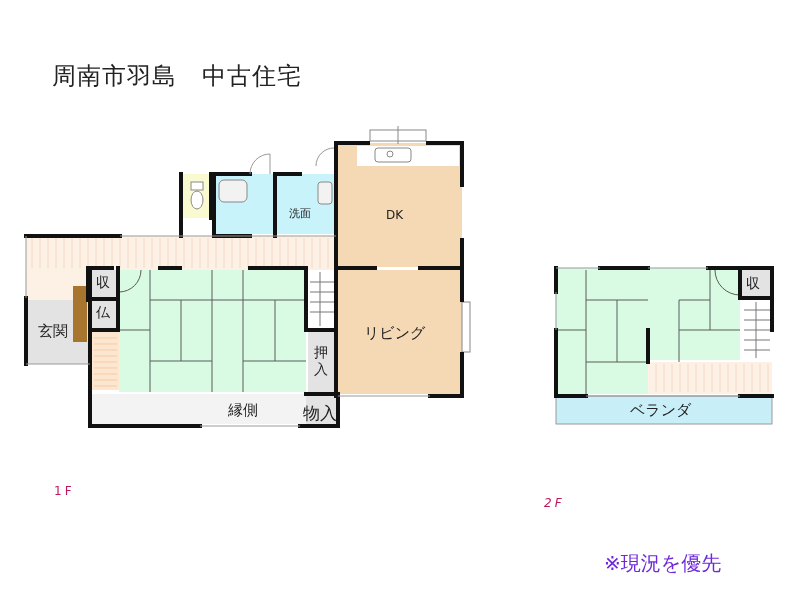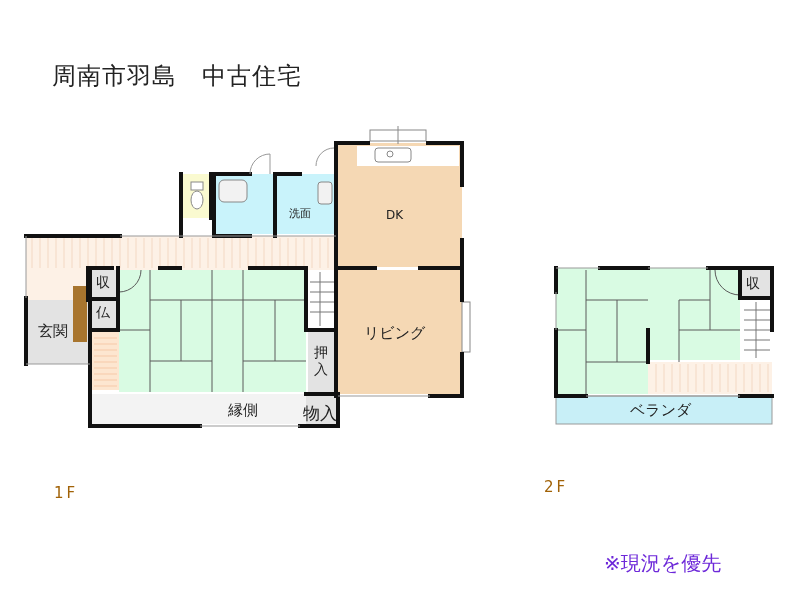--- a/index.html
+++ b/index.html
@@ -1,19 +1,19 @@
 <!DOCTYPE html>
 <html><head>
 <meta charset="utf-8">
 <style>
   html, body { margin:0; padding:0; background:#ffffff; }
   body { width:800px; height:600px; position:relative; overflow:hidden;
          font-family: "DejaVu Sans", "Liberation Sans", sans-serif; color:#222; }
   .title { position:absolute; left:52px; top:60px; font-size:24px; letter-spacing:1px; white-space:pre; }
-  .floor-label { position:absolute; font-size:15px; letter-spacing:3px; color:#a16207; }
+  .floor-label { position:absolute; font-size:12px; letter-spacing:3px; color:#be185d; }
   .note { position:absolute; left:604px; top:550px; font-size:20px; color:#6d28d9; }
   .plan { position:absolute; left:0; top:0; }
 </style>
 </head>
 <body>
 
 <div class="title">周南市羽島　中古住宅</div>
 
 <svg class="plan" width="800" height="600" viewBox="0 0 800 600" xmlns="http://www.w3.org/2000/svg">
 
@@ -255,14 +255,14 @@
 <div style="position:absolute;left:314px;top:344px;font-size:14px;line-height:17px;width:16px;">
   <span>押</span><br>
   <span>入</span>
 </div>
 <div style="position:absolute;left:180px;top:401px;font-size:15px;margin-left:48px;">縁側</div>
 <div style="position:absolute;left:303px;top:402px;font-size:17px;">物入</div>
 <div style="position:absolute;left:746px;top:275px;font-size:14px;">収</div>
 <div style="position:absolute;left:630px;top:401px;font-size:15px;">ベランダ</div>
 
 <div class="floor-label" style="left:54px;top:484px;">1F</div>
-<div class="floor-label" style="left:544px;top:478px;">2F</div>
+<div class="floor-label" style="left:544px;top:496px;font-style:italic;">2F</div>
 <div class="note">※現況を優先</div>
 
 </body></html>

